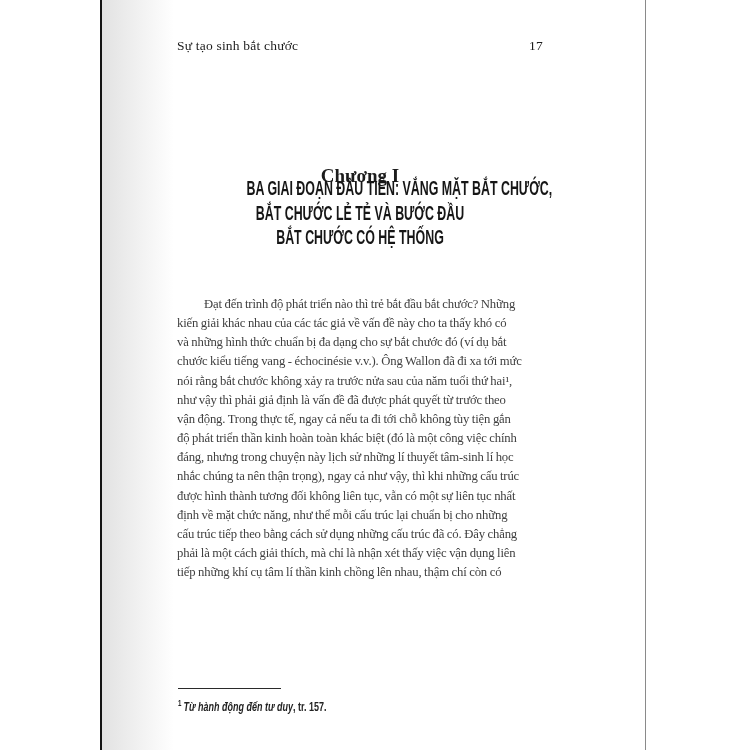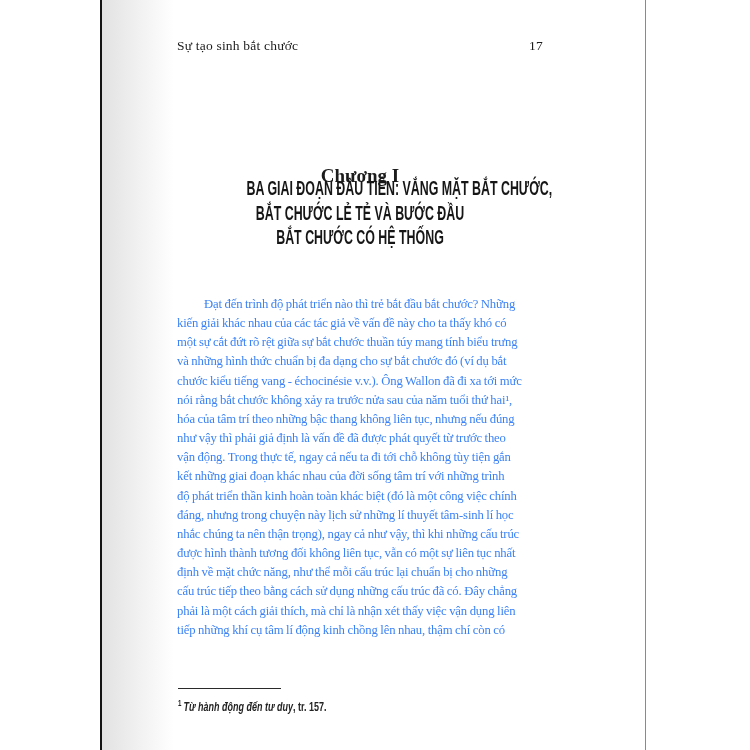--- a/index.html
+++ b/index.html
@@ -35,21 +35,21 @@
     text-align:center;
     font-family:"Liberation Sans","DejaVu Sans",sans-serif;
     font-weight:bold;font-size:20px;line-height:24.5px;
     transform:scaleX(0.62);transform-origin:50% 0;
     white-space:nowrap;color:#161616;
   }
   .body-text{
     position:absolute;left:75px;top:295px;width:382px;
     font-size:12.7px;line-height:19.15px;
     letter-spacing:-0.15px;word-spacing:-0.4px;
-    color:#3b82f6;
+    color:#404040;
   }
   .body-text .bline{white-space:nowrap;}
   .body-text .bline.indent{text-indent:27px;}
   .footnote-rule{
     position:absolute;left:76px;top:688px;width:103px;height:0;
     border-top:1.5px solid #2a2a2a;
   }
   .footnote{
     position:absolute;left:76px;top:700px;
     font-family:"Liberation Sans","DejaVu Sans",sans-serif;
@@ -75,36 +75,33 @@
 
   <div class="chapter-title">
       <div>BA GIAI ĐOẠN ĐẦU TIÊN: VẮNG MẶT BẮT CHƯỚC,</div>
       <div>BẮT CHƯỚC LẺ TẺ VÀ BƯỚC ĐẦU</div>
       <div>BẮT CHƯỚC CÓ HỆ THỐNG</div>
     </div>
 
   <div class="body-text">
       <div class="bline indent">Đạt đến trình độ phát triển nào thì trẻ bắt đầu bắt chước? Những</div>
       <div class="bline">kiến giải khác nhau của các tác giả về vấn đề này cho ta thấy khó có</div>
-      <div class="bline">một sự cắt đứt rõ rệt giữa sự bắt chước thuần túy mang tính biểu trưng</div>
       <div class="bline">và những hình thức chuẩn bị đa dạng cho sự bắt chước đó (ví dụ bắt</div>
       <div class="bline">chước kiểu tiếng vang - échocinésie v.v.). Ông Wallon đã đi xa tới mức</div>
       <div class="bline">nói rằng bắt chước không xảy ra trước nửa sau của năm tuổi thứ hai¹,</div>
-      <div class="bline">hóa của tâm trí theo những bậc thang không liên tục, nhưng nếu đúng</div>
       <div class="bline">như vậy thì phải giả định là vấn đề đã được phát quyết từ trước theo</div>
       <div class="bline">vận động. Trong thực tế, ngay cả nếu ta đi tới chỗ không tùy tiện gắn</div>
-      <div class="bline">kết những giai đoạn khác nhau của đời sống tâm trí với những trình</div>
       <div class="bline">độ phát triển thần kinh hoàn toàn khác biệt (đó là một công việc chính</div>
       <div class="bline">đáng, nhưng trong chuyện này lịch sử những lí thuyết tâm-sinh lí học</div>
       <div class="bline">nhắc chúng ta nên thận trọng), ngay cả như vậy, thì khi những cấu trúc</div>
       <div class="bline">được hình thành tương đối không liên tục, vẫn có một sự liên tục nhất</div>
       <div class="bline">định về mặt chức năng, như thể mỗi cấu trúc lại chuẩn bị cho những</div>
       <div class="bline">cấu trúc tiếp theo bằng cách sử dụng những cấu trúc đã có. Đây chẳng</div>
       <div class="bline">phải là một cách giải thích, mà chỉ là nhận xét thấy việc vận dụng liên</div>
-      <div class="bline">tiếp những khí cụ tâm lí động kinh chồng lên nhau, thậm chí còn có</div>
+      <div class="bline">tiếp những khí cụ tâm lí thần kinh chồng lên nhau, thậm chí còn có</div>
     </div>
 
   <div class="footnote-rule"></div>
 
   <div class="footnote">
     <sup>1</sup><span class="fn-title">Từ hành động đến tư duy</span><span>, tr. 157.</span>
   </div>
 </div>
 
 </body></html>

